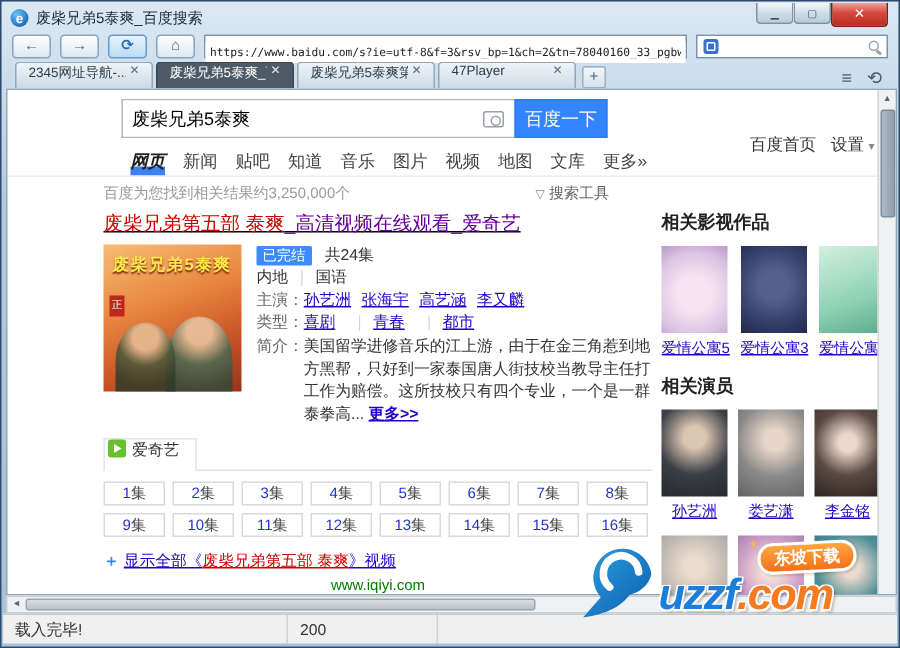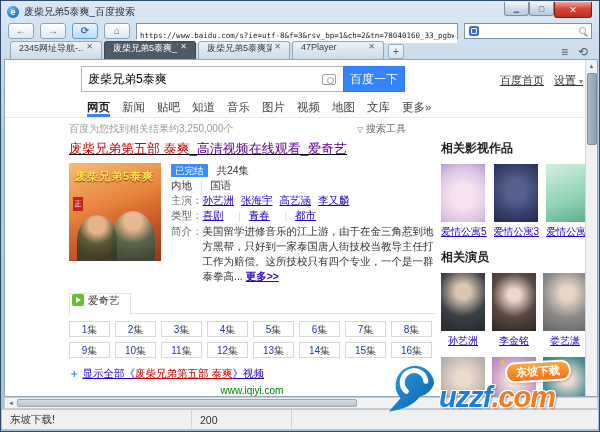--- a/index.html
+++ b/index.html
@@ -58,26 +58,26 @@
   .bd-logo .bai { color:#2319dc; font-weight:bold; font-size:15px; font-style:italic; }
   .bd-logo .du { background:#e10602; color:#fff; font-weight:bold; font-size:9px; border-radius:50%; width:13px; height:13px; line-height:13px; text-align:center; margin:0 1px; }
   .bd-logo .hanzi { color:#2319dc; font-weight:bold; font-size:14px; }
   .bd-search { position:absolute; left:68px; top:0; width:262px; height:26px; border:1px solid #b6b6b6; border-right:none; background:#fff; }
   .bd-search input { width:100%; height:100%; border:none; outline:none; font-size:12px; color:#000; padding:0 24px 0 6px;
                      font-family:"Liberation Sans","DejaVu Sans",sans-serif; }
   .cam { position:absolute; right:7px; top:7px; width:14px; height:11px; border:1px solid #9aa0a6; border-radius:2px; }
   .cam::before { content:""; position:absolute; left:4px; top:2px; width:5px; height:5px; border:1px solid #9aa0a6; border-radius:50%; }
   .bd-btn { position:absolute; left:330px; top:0; width:62px; height:26px; background:#3385ff; color:#fff; font-size:12px;
             border:1px solid #2d78f4; text-align:center; line-height:24px; }
-  .bd-links { position:absolute; right:0; top:7px; font-size:11px; color:#333; display:flex; gap:10px; white-space:nowrap;text-decoration:underline; }
+  .bd-links { position:absolute; right:0; top:23px; font-size:11px; color:#333; display:flex; gap:10px; white-space:nowrap; }
   .bd-links .caret { font-size:8px; color:#888; }
 
   .bd-nav { position:absolute; top:40px; left:82px; right:0; height:17px; display:flex; gap:12px; font-size:11.5px; color:#444; }
   .bd-nav .nav-item { padding-bottom:4px; }
-  .bd-nav .nav-item.active { color:#222; font-weight:bold; border-bottom:3px solid #3b82f6; }
+  .bd-nav .nav-item.active { color:#222; font-weight:bold; border-bottom:6px solid #3b82f6;font-style:italic; }
   .nav-line { position:absolute; top:57px; left:0; right:0; border-bottom:1px solid #ebebeb; }
 
   .stats-row { position:absolute; top:62px; left:64px; right:14px; font-size:10px; color:#9a9a9a; }
   .tools { position:absolute; left:288px; top:0; color:#666;text-align:center; }
   .tools .tri { font-size:8px; color:#888; }
 
   .results { position:absolute; top:80px; left:64px; width:366px; }
   .r-title { font-size:13px; text-decoration:underline; margin-bottom:5px; display:block; }
   .r-title .hl { color:#c00; }
   .r-title .rest { color:#660099; }
@@ -337,26 +337,26 @@
             </div>
           </div>
         <div class="actors-block">
           <div class="side-title">相关演员</div>
           <div class="actor-grid">
               <div class="actor-card">
                 <div class="thumb a1"></div>
                 <a class="side-link">孙艺洲</a>
               </div>
               <div class="actor-card">
+                <div class="thumb a3"></div>
+                <a class="side-link">娄艺潇</a>
+              </div>
+              <div class="actor-card">
                 <div class="thumb a2"></div>
                 <a class="side-link">李金铭</a>
-              </div>
-              <div class="actor-card">
-                <div class="thumb a3"></div>
-                <a class="side-link">娄艺潇</a>
               </div>
               <div class="actor-card">
                 <div class="thumb a4"></div>
               </div>
               <div class="actor-card">
                 <div class="thumb a5"></div>
               </div>
               <div class="actor-card">
                 <div class="thumb a6"></div>
               </div>
@@ -369,21 +369,21 @@
         <div class="vthumb"></div>
       </div>
     </div>
 
     <div class="hscroll">
       <span class="hs-arr">◄</span>
       <span class="hthumb"></span>
     </div>
 
     <div class="statusbar">
-      <span class="st-cell first">东坡下载!</span>
+      <span class="st-cell first">载入完毕!</span>
       <span class="st-cell code">200</span>
     </div>
 
     <div class="watermark">
       <span class="wm-swirl">
         <svg viewBox="0 0 64 64" width="54" height="54">
           <defs>
             <linearGradient id="wg" x1="0" y1="0" x2="1" y2="1">
               <stop offset="0" stop-color="#2a9fe0"></stop>
                 <stop offset="1" stop-color="#0e5fae"></stop>

